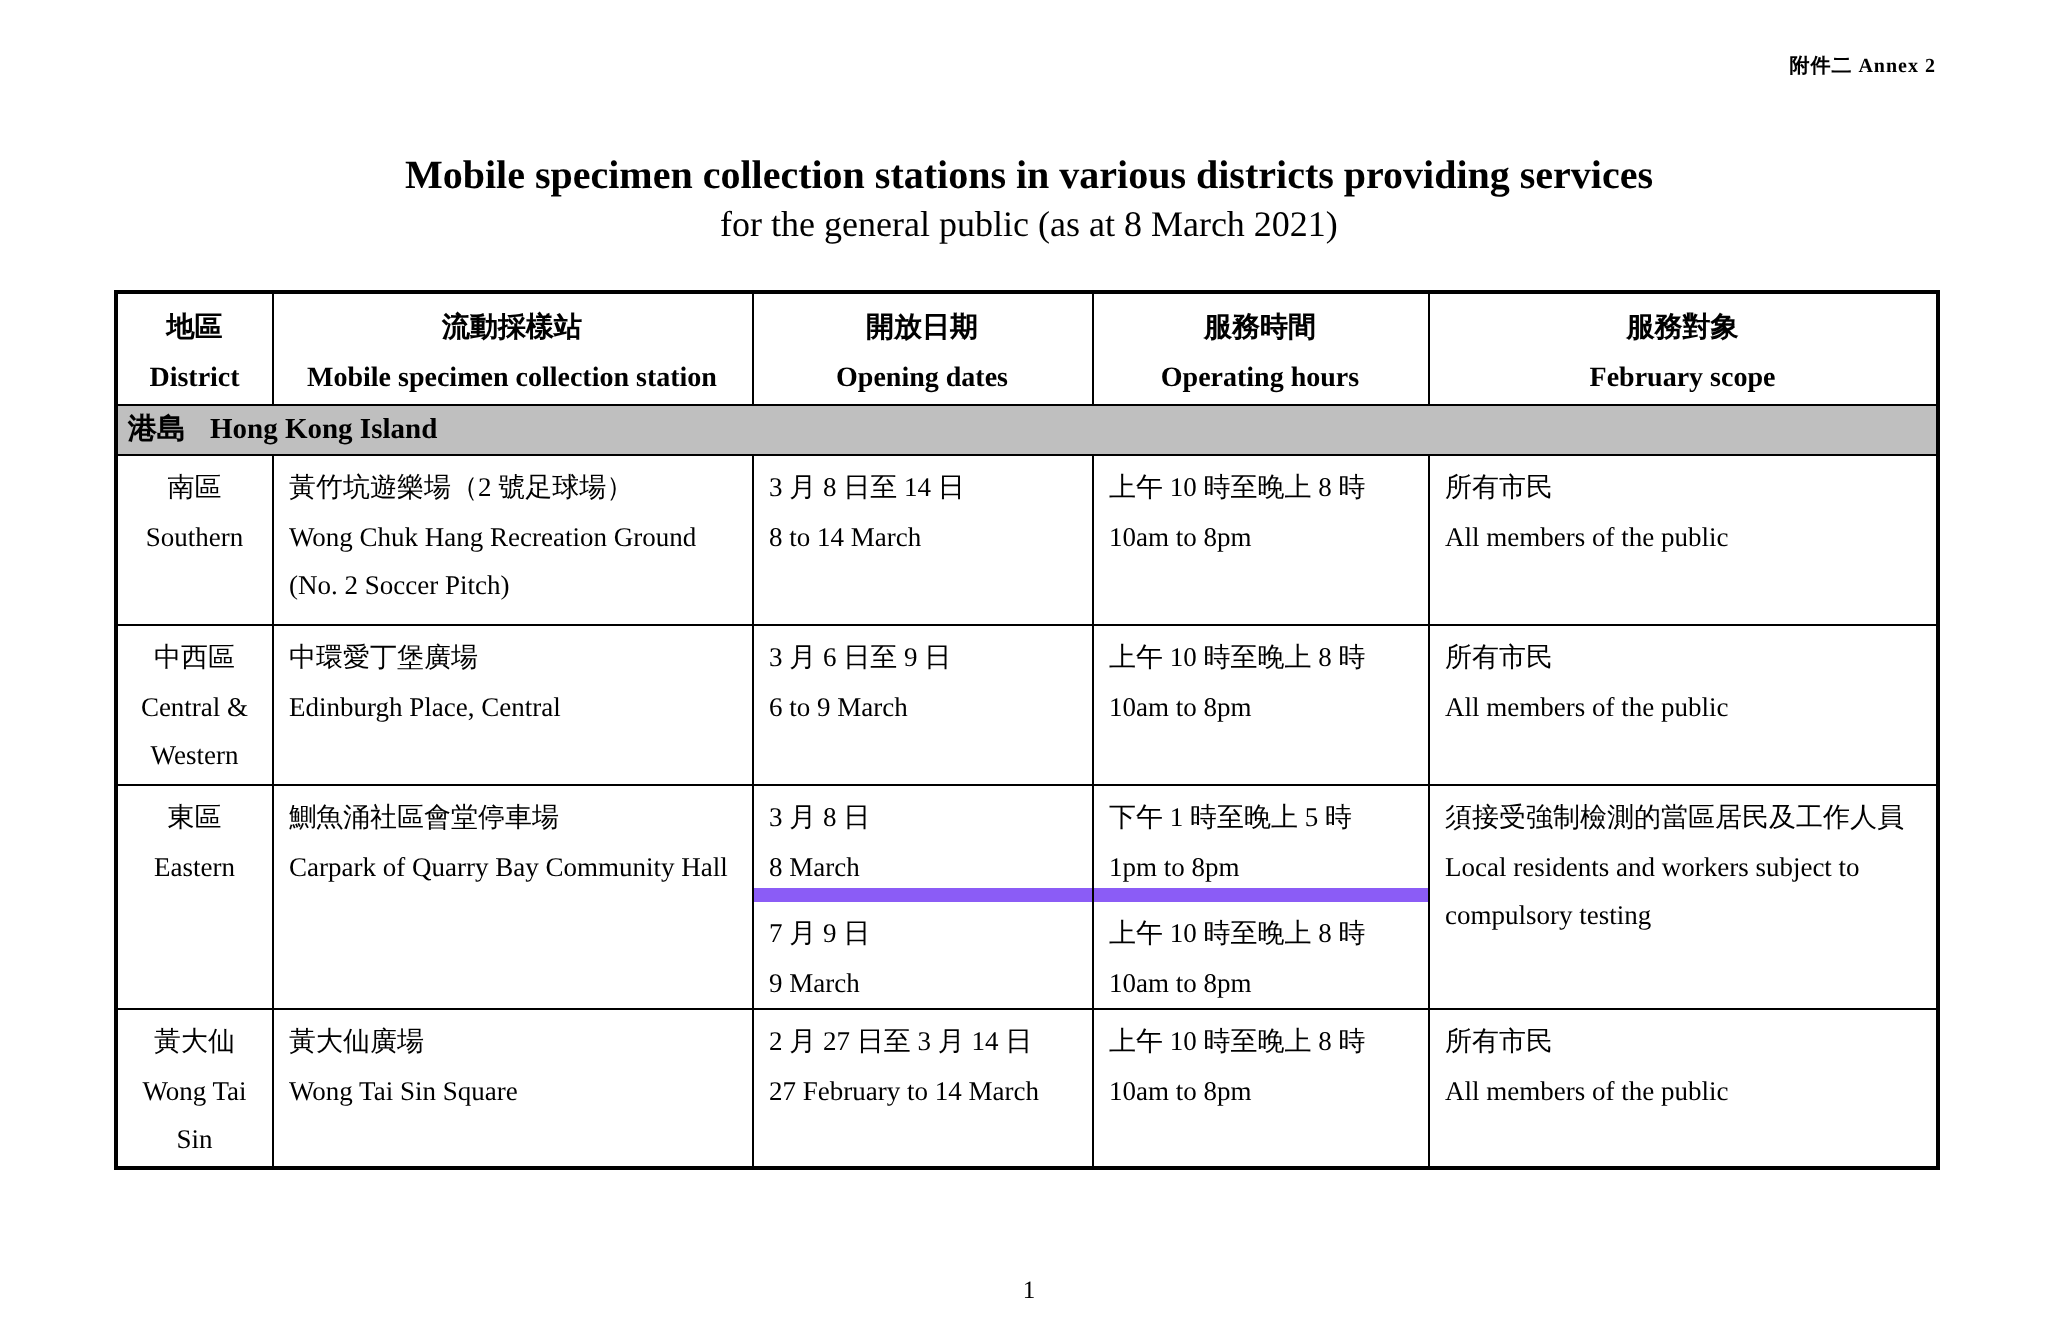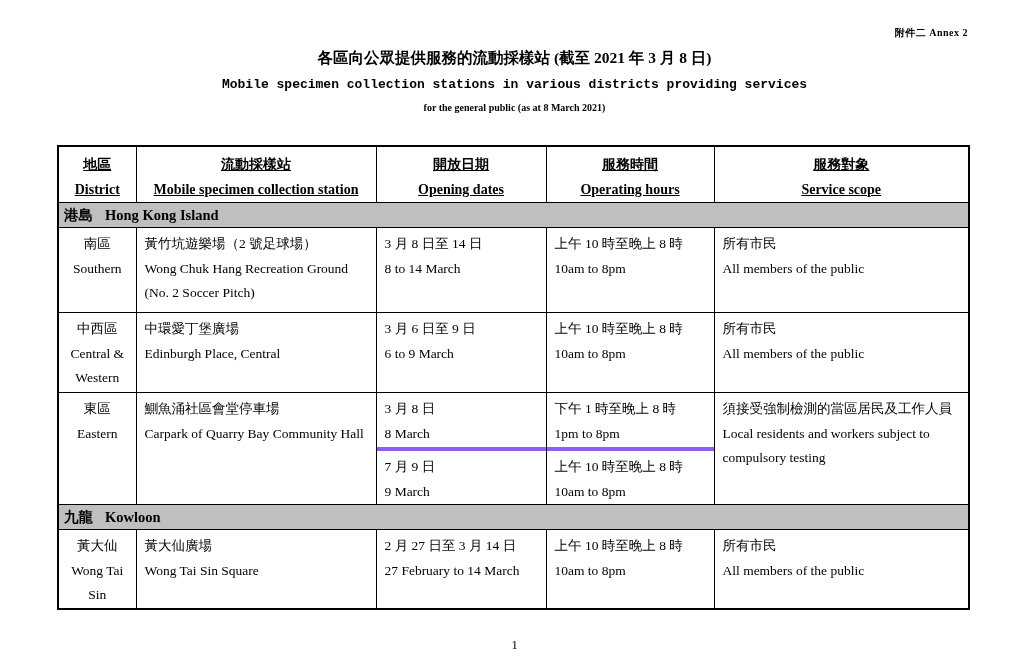--- a/index.html
+++ b/index.html
@@ -15,42 +15,42 @@
   .annex {
     position: absolute; top: 26px; right: 61px;
     font-size: 10px; font-weight: bold; letter-spacing: 0.5px;
   }
   .title-zh {
     position: absolute; top: 48px; left: 0; width: 100%;
     text-align: center; font-size: 15.5px; font-weight: bold;
   }
   .title-en1 {
     position: absolute; top: 77px; left: 0; width: 100%;
-    text-align: center; font-size: 13px; font-weight: bold; font-family: Liberation Mono, monospace;
+    text-align: center; font-size: 20px; font-weight: bold;
   }
   .title-en2 {
     position: absolute; top: 102px; left: 0; width: 100%;
-    text-align: center; font-size: 10px; font-weight: bold;
+    text-align: center; font-size: 18px; font-weight: normal;
   }
 
   table.stations {
     position: absolute; top: 145px; left: 57px;
     width: 911px; border-collapse: collapse; table-layout: fixed;
     border: 2px solid #000;
     font-size: 13.5px;
   }
   col.c1 { width: 78px; }
   col.c2 { width: 240px; }
   col.c3 { width: 170px; }
   col.c4 { width: 168px; }
   col.c5 { width: 255px; }
 
   th, td { border: 1px solid #000; vertical-align: top; }
 
-  tr.header-row { height: 53px; text-decoration: underline; }
+  tr.header-row { height: 53px; }
   tr.header-row th {
     font-weight: bold; text-align: center; font-size: 14px;
     padding-top: 5px; line-height: 25px; vertical-align: top;
   }
 
   tr.section-row td {
     background: #bfbfbf; font-weight: bold; font-size: 14.5px;
     padding: 1px 4px 1px 5px; line-height: 22px; vertical-align: middle;
   }
   tr.section-row { height: 25px; padding-left: 39px; }
@@ -59,34 +59,33 @@
   td.cell { padding: 4px 6px 0 8px; line-height: 24.5px; margin-top: 16px; }
   td.district { text-align: center; padding: 4px 4px 0 4px; }
 
   tr.row-1 { height: 85px; }
   tr.row-2 { height: 80px; }
   tr.row-3 { height: 106px; }
   tr.row-4 { height: 73px; }
 
   td.split { padding: 0; }
   td.split .slot { padding: 4px 6px 0 8px; line-height: 24.5px; }
-  td.split .slot-1 { height: 58px; border-bottom: 4px solid #8b5cf6; }
+  td.split .slot-1 { height: 58px; border-bottom: 7px solid #8b5cf6; }
 
   .page-number {
     position: absolute; top: 638px; left: 0; width: 100%;
     text-align: center; font-size: 12.5px;
   }
 </style>
 </head>
 <body>
 
 <div class="page">
 
   <div class="annex">附件二  Annex 2</div>
-  <div class="title-zh">各區向公眾提供服務的流動採樣站 (截至 2021 年 3 月 8 日)</div>
   <div class="title-en1">Mobile specimen collection stations in various districts providing services</div>
   <div class="title-en2">for the general public (as at 8 March 2021)</div>
 
   <table class="stations">
     <colgroup>
       <col class="c1">
         <col class="c2">
         <col class="c3">
         <col class="c4">
         <col class="c5">
@@ -105,21 +104,21 @@
       <th>
         <div>開放日期</div>
         <div>Opening dates</div>
       </th>
       <th>
         <div>服務時間</div>
         <div>Operating hours</div>
       </th>
       <th>
         <div>服務對象</div>
-        <div>Service scope</div>
+        <div>February scope</div>
       </th>
     </tr>
 
     <tr class="section-row">
       <td colspan="5">
         <span>港島</span><span class="sec-en">Hong Kong Island</span>
       </td>
     </tr>
 
     <tr class="row-1">
@@ -182,38 +181,33 @@
           <div>3 月 8 日</div>
           <div>8 March</div>
         </div>
         <div class="slot slot-2">
           <div>7 月 9 日</div>
           <div>9 March</div>
         </div>
       </td>
       <td class="split">
         <div class="slot slot-1">
-          <div>下午 1 時至晚上 8 時</div>
+          <div>下午 1 時至晚上 5 時</div>
           <div>1pm to 8pm</div>
         </div>
         <div class="slot slot-2">
           <div>上午 10 時至晚上 8 時</div>
           <div>10am to 8pm</div>
         </div>
       </td>
       <td class="cell">
         <div>須接受強制檢測的當區居民及工作人員 Local residents and workers subject to compulsory testing</div>
       </td>
     </tr>
 
-    <tr class="section-row">
-      <td colspan="5">
-        <span>九龍</span><span class="sec-en">Kowloon</span>
-      </td>
-    </tr>
 
     <tr class="row-4">
       <td class="cell district">
         <div>黃大仙</div>
         <div>Wong Tai Sin</div>
       </td>
       <td class="cell">
         <div>黃大仙廣場</div>
         <div>Wong Tai Sin Square</div>
       </td>

